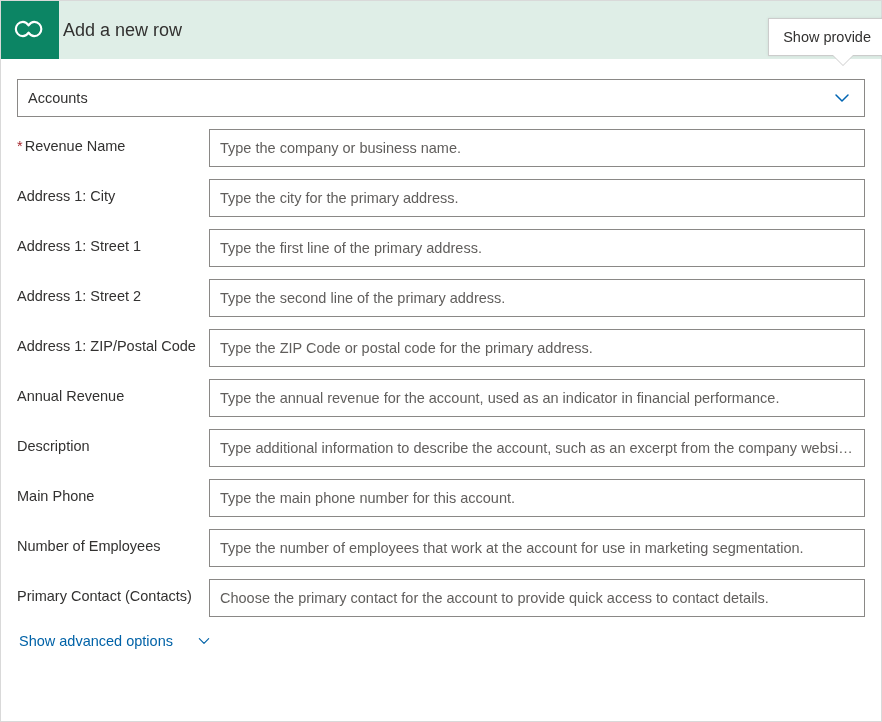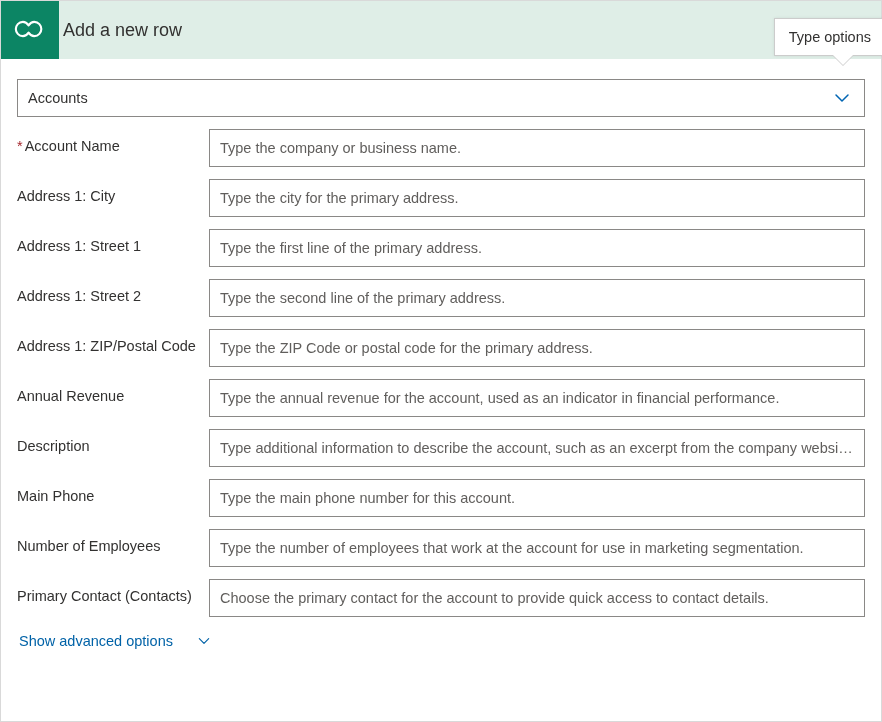--- a/index.html
+++ b/index.html
@@ -142,38 +142,38 @@
 
   <div class="header-bar">
     <div class="logo-box">
       <span>
         <svg viewBox="0 0 48 48" fill="none">
           <path d="M14 34c-6 0-10-5-10-10s4-10 10-10c3 0 6 2 8 5 2-3 5-5 8-5 6 0 10 5 10 10s-4 10-10 10c-3 0-6-2-8-5-2 3-5 5-8 5z" stroke="#ffffff" stroke-width="3" fill="none" stroke-linejoin="round"></path>
         </svg>
       </span>
     </div>
     <div class="header-title">Add a new row</div>
-    <div class="show-options">Type options</div>
+    <div class="show-options">Show provide</div>
   </div>
 
   <div class="form-body">
 
     <div class="form-row">
       <div class="form-control-wrap">
         <input class="form-select" type="text" readonly="" value="Accounts" style="">
         <span class="chevron-down">
           <svg viewBox="0 0 24 24">
               <path d="M4 8 L12 16 L20 8" stroke="#0065b3" stroke-width="2" fill="none" stroke-linecap="round" stroke-linejoin="round"></path>
             </svg>
         </span>
       </div>
     </div>
 
     <div class="form-row">
-      <div class="form-label required">Account Name</div>
+      <div class="form-label required">Revenue Name</div>
       <div class="form-control-wrap">
         <input class="form-input" type="text" placeholder="Type the company or business name." style="">
       </div>
     </div>
 
     <div class="form-row">
       <div class="form-label">Address 1: City</div>
       <div class="form-control-wrap">
         <input class="form-input" type="text" placeholder="Type the city for the primary address." style="">
       </div>

